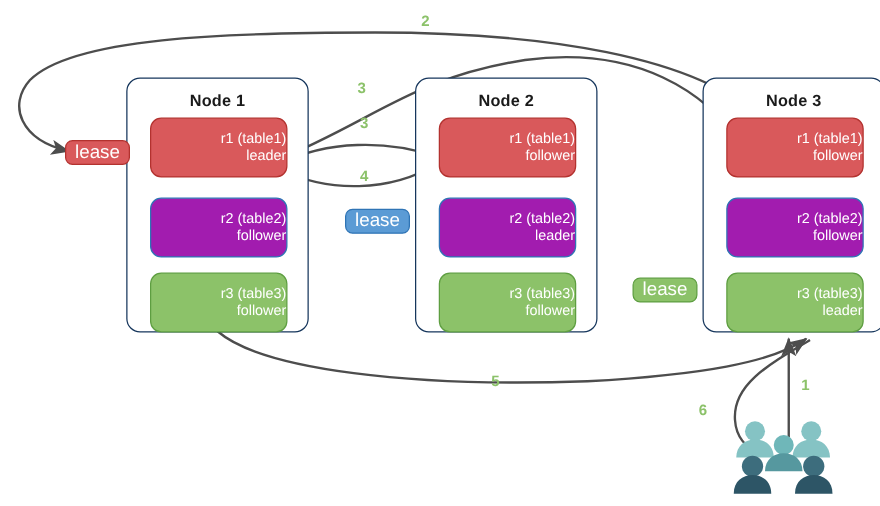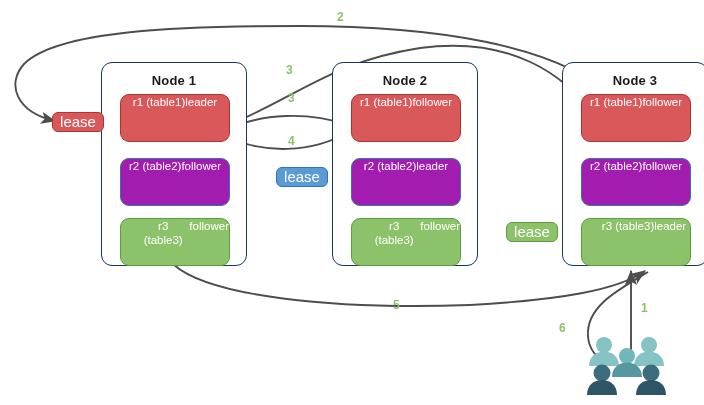--- a/index.html
+++ b/index.html
@@ -41,22 +41,22 @@
     font-size: 13px;
     font-weight: bold;
     color: #1a1a1a;
     letter-spacing: .2px;
   }
   .replica {
     position: absolute;
     box-sizing: border-box;
     border-radius: 9px;
     display: flex;
-    flex-direction: row;
-    align-items: flex-start;
+    flex-direction: column;
+    align-items: flex-end;
     justify-content: center;
     color: #ffffff;
     font-size: 11.5px;
     line-height: 14px;
     text-align: center;
   }
   .replica .ln { display: block; }
   .rep-red   { background: #d9595b; border: 1.3px solid #b3322f; }
   .rep-blue  { background: #a21caf; border: 1.3px solid #2f74b5; }
   .rep-green { background: #8cc269; border: 1.3px solid #5e9e41; padding-left: 16px; }

